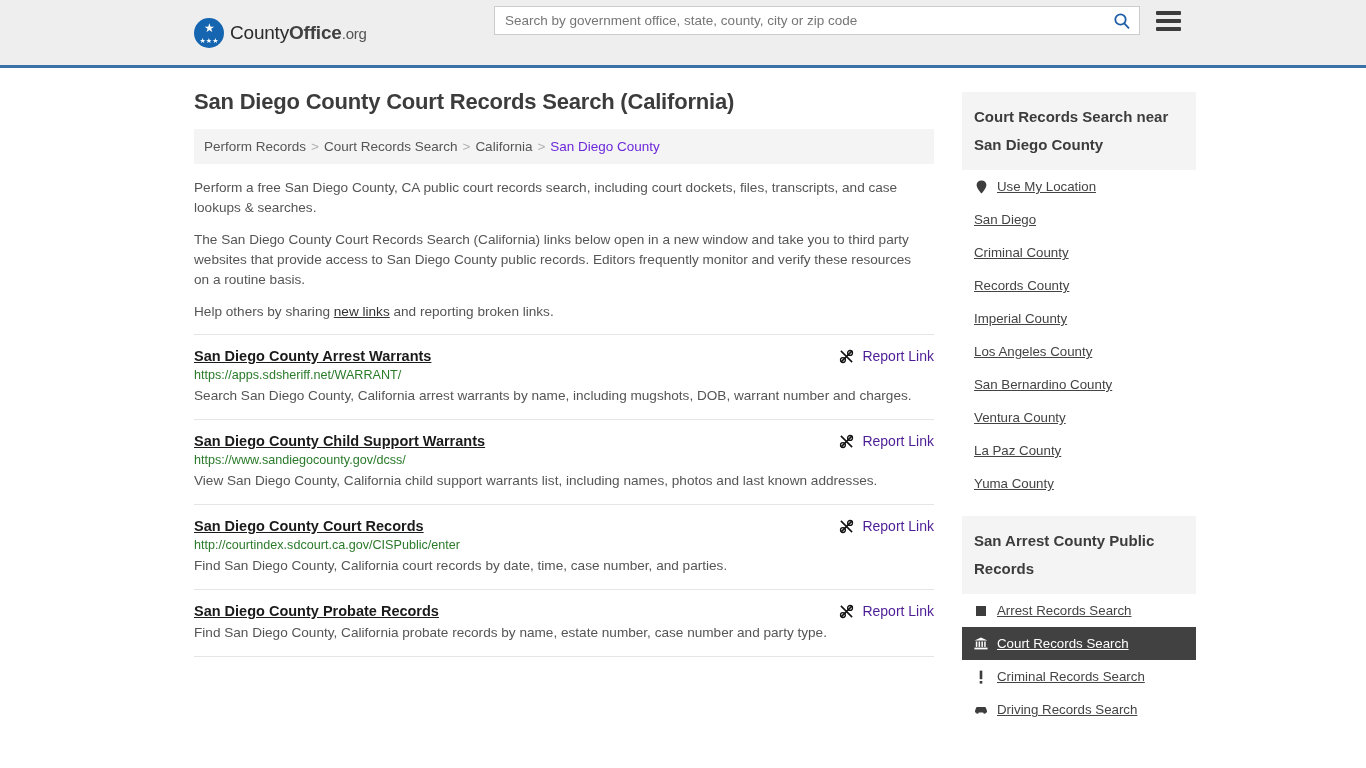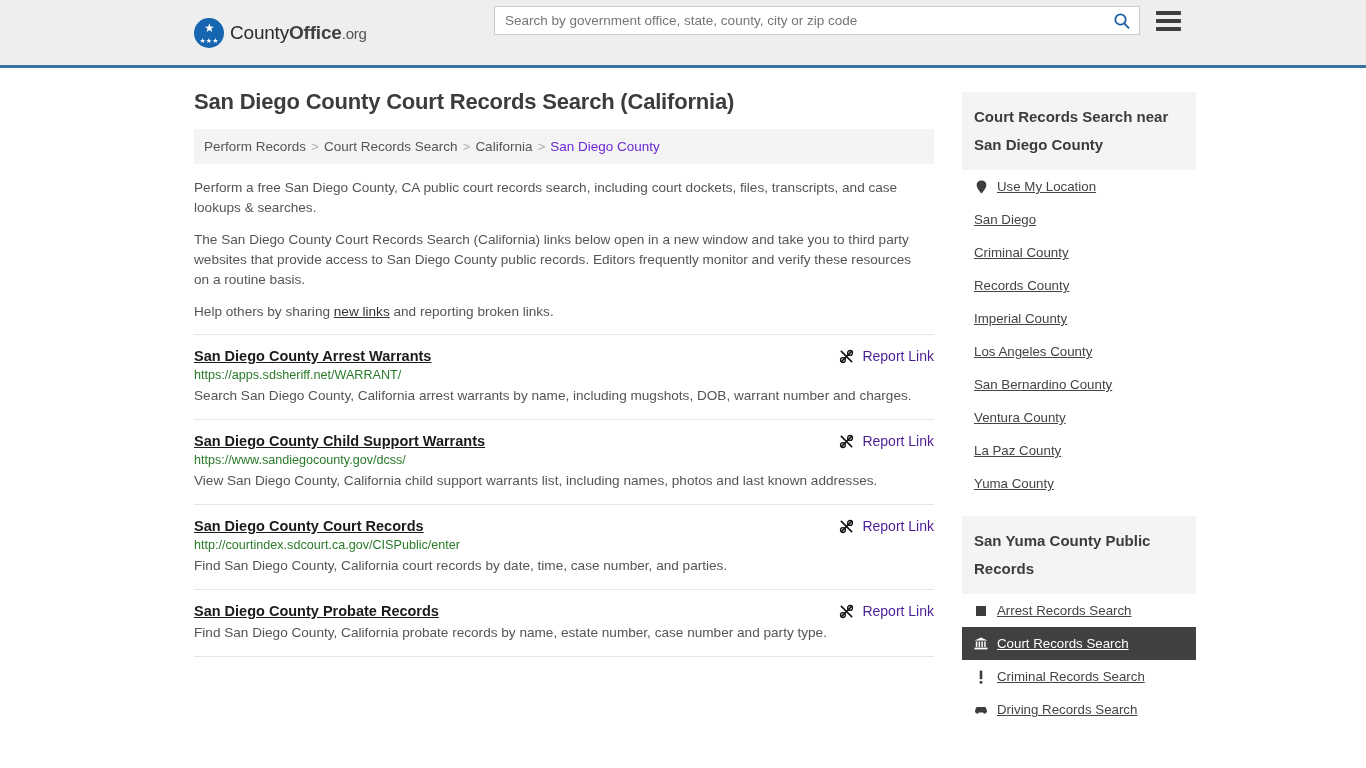--- a/index.html
+++ b/index.html
@@ -400,21 +400,21 @@
         </li>
         <li class="side-item">
           <a>Yuma County</a>
         </li>
       </ul>
     </div>
 
     <div class="side-gap"></div>
 
     <div class="side-card">
-      <div class="side-head">San Yuma County Public Records</div>
+      <div class="side-head">San Arrest County Public Records</div>
       <ul class="side-list">
         <li class="side-item">
           <span class="side-ico">
             <svg width="12" height="12" viewBox="0 0 12 12">
                 <rect x="1" y="1" width="10" height="10" fill="#3d3d3d"></rect>
               </svg>
           </span>
           <a>Arrest Records Search</a>
         </li>
         <li class="side-item active">

